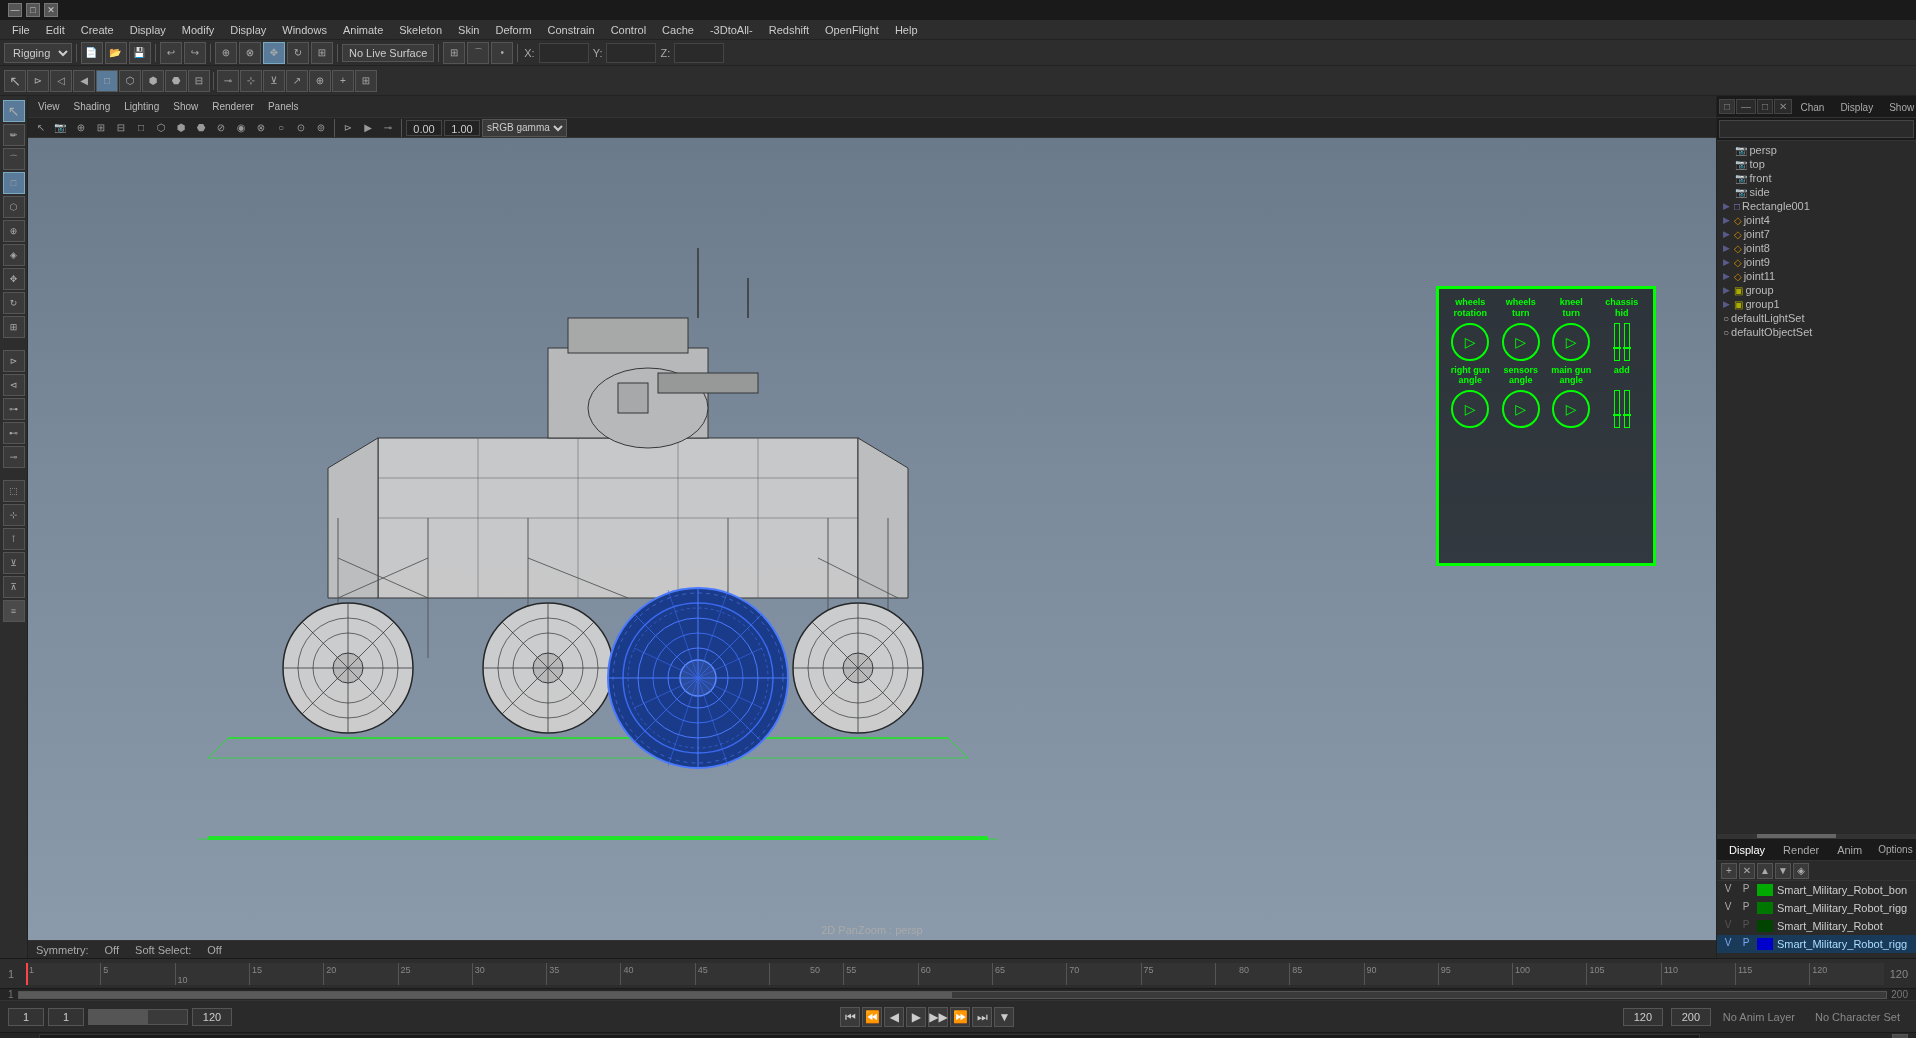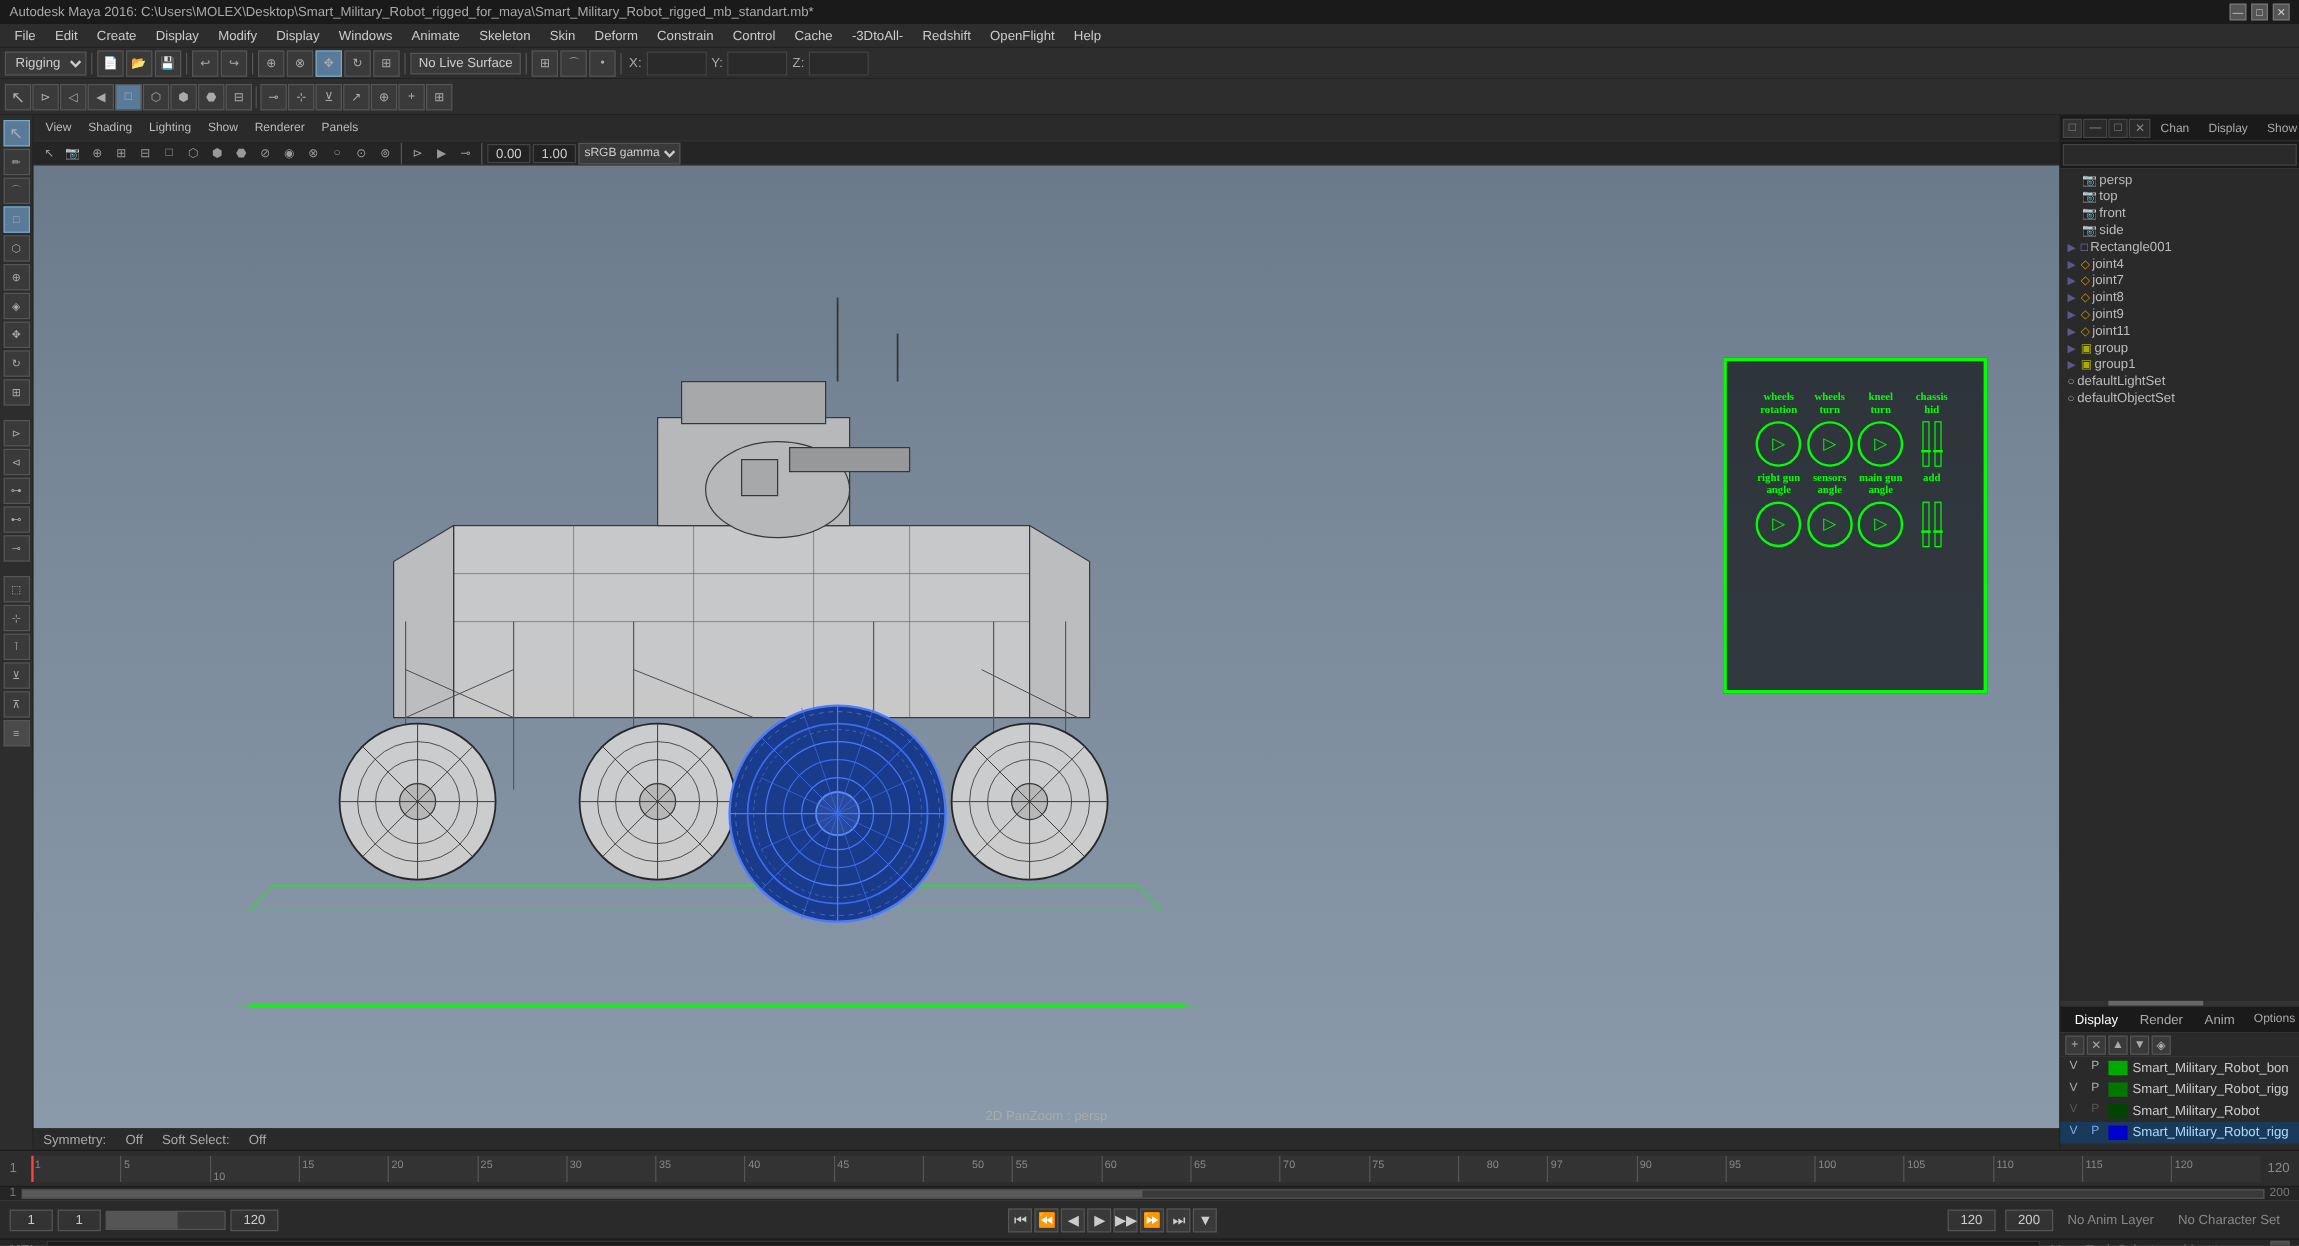--- a/index.html
+++ b/index.html
@@ -171,27 +171,26 @@
     #scene-bg {
       position: absolute;
       inset: 0;
       background: linear-gradient(180deg, #6a7a8a 0%, #7a8a9a 40%, #8a9aaa 100%);
     }
 
     
     #control-panel {
       position: absolute;
       right: 60px;
-      top: 160px;
+      top: 148px;
       width: 220px;
       height: 280px;
       border: 3px solid #00ff00;
       background: rgba(0,0,0,0.6);
-      padding: 24px;
-      font-family: Liberation Serif, serif;
+      padding: 8px;
     }
     .cp-grid {
       display: grid;
       grid-template-columns: 1fr 1fr 1fr 1fr;
       grid-template-rows: auto auto auto auto;
       gap: 4px;
     }
     .cp-label {
       color: #00ff00;
       font-size: 9px;
@@ -474,21 +473,20 @@
       left: 0;
       width: 50%;
       height: 100%;
       background: #5a5a5a;
     }
   </style>
 </head>
 <body>
 
 <div id="title-bar">
-  <span>Autodesk Maya 2016: C:\Users\MOLEX\Desktop\Smart_Military_Robot_rigged_for_maya\Smart_Military_Robot_rigged_mb_standart.mb*</span>
   <div class="window-controls">
     <div class="win-btn">—</div>
     <div class="win-btn">□</div>
     <div class="win-btn">✕</div>
   </div>
 </div>
 
 <div id="menu-bar">
   <div class="menu-item">File</div>
   <div class="menu-item">Edit</div>
@@ -969,21 +967,21 @@
     <div class="time-tick" style="left:56%;justify-content:flex-end;">
         <span>70</span>
       </div>
     <div class="time-tick" style="left:60%;">
         <span>75</span>
       </div>
     <div class="time-tick" style="left:64%;padding-left:23px;">
         <span>80</span>
       </div>
     <div class="time-tick" style="left:68%;">
-        <span>97</span>
+        <span>85</span>
       </div>
     <div class="time-tick" style="left:72%;">
         <span>90</span>
       </div>
     <div class="time-tick" style="left:76%;">
         <span>95</span>
       </div>
     <div class="time-tick" style="left:80%;">
         <span>100</span>
       </div>

